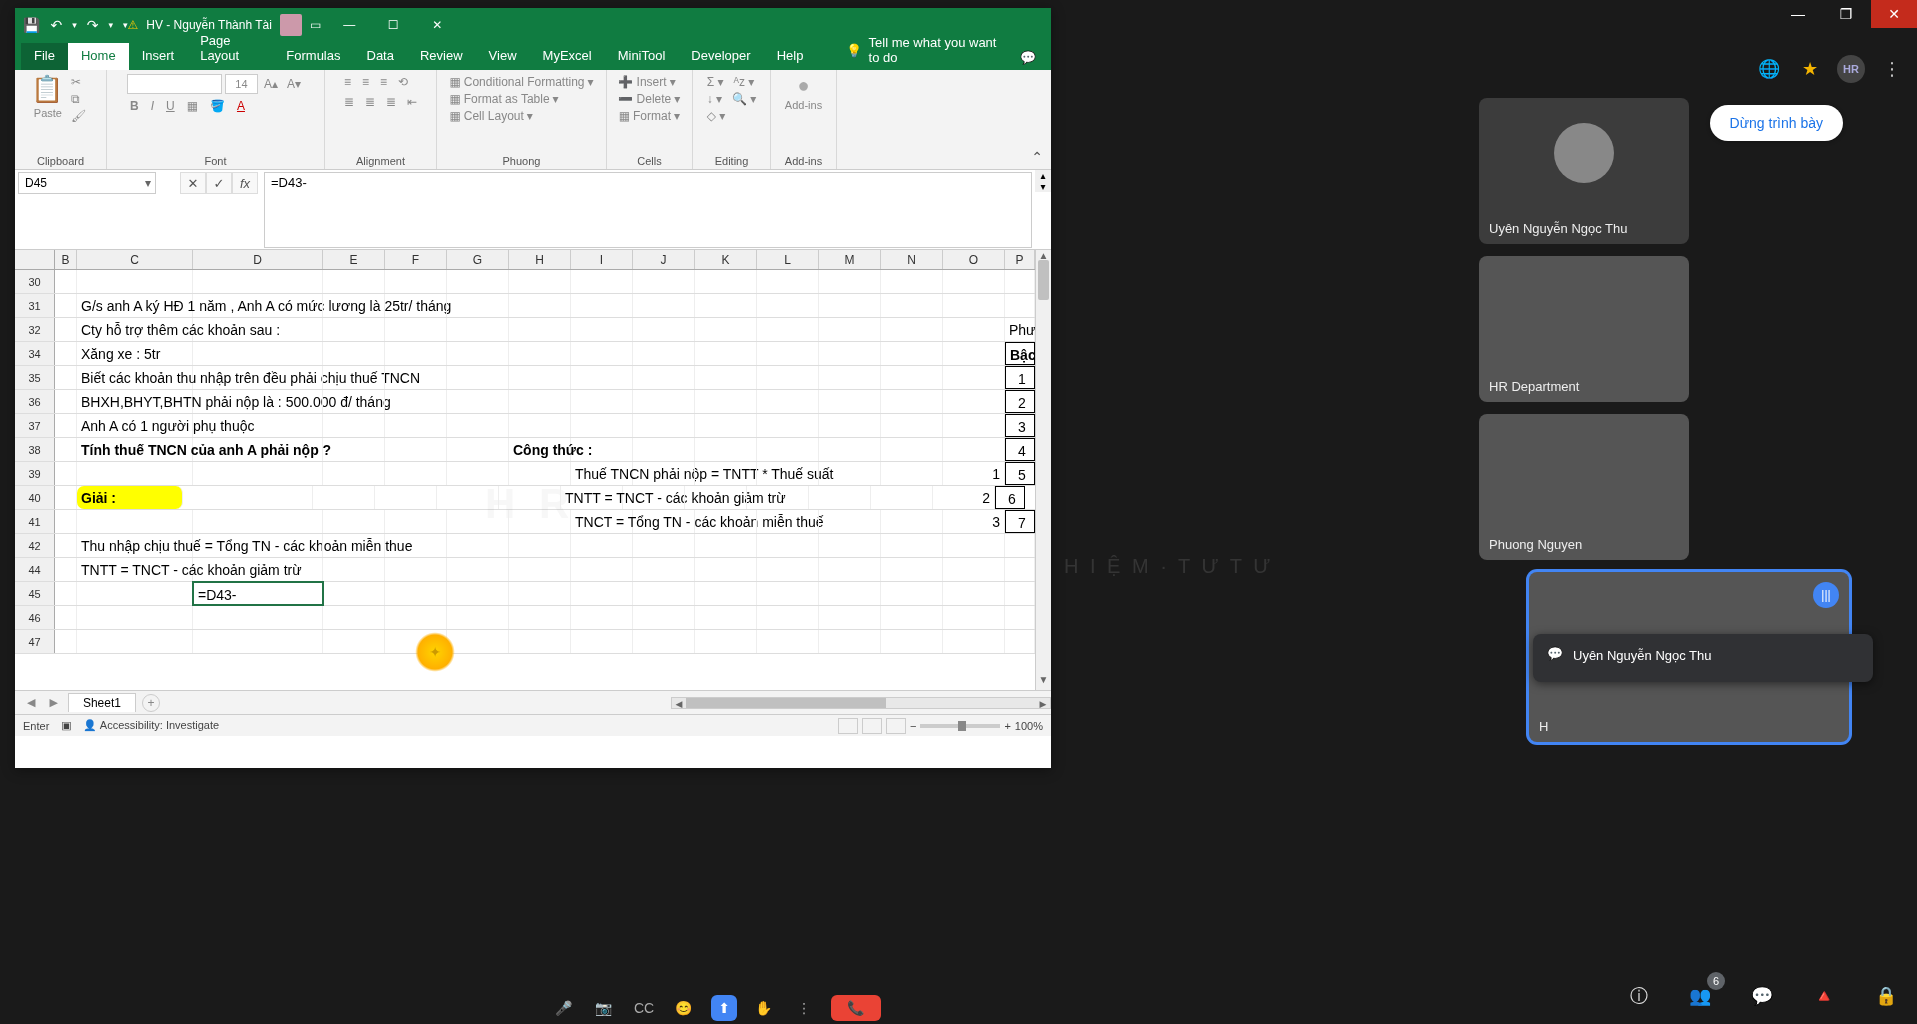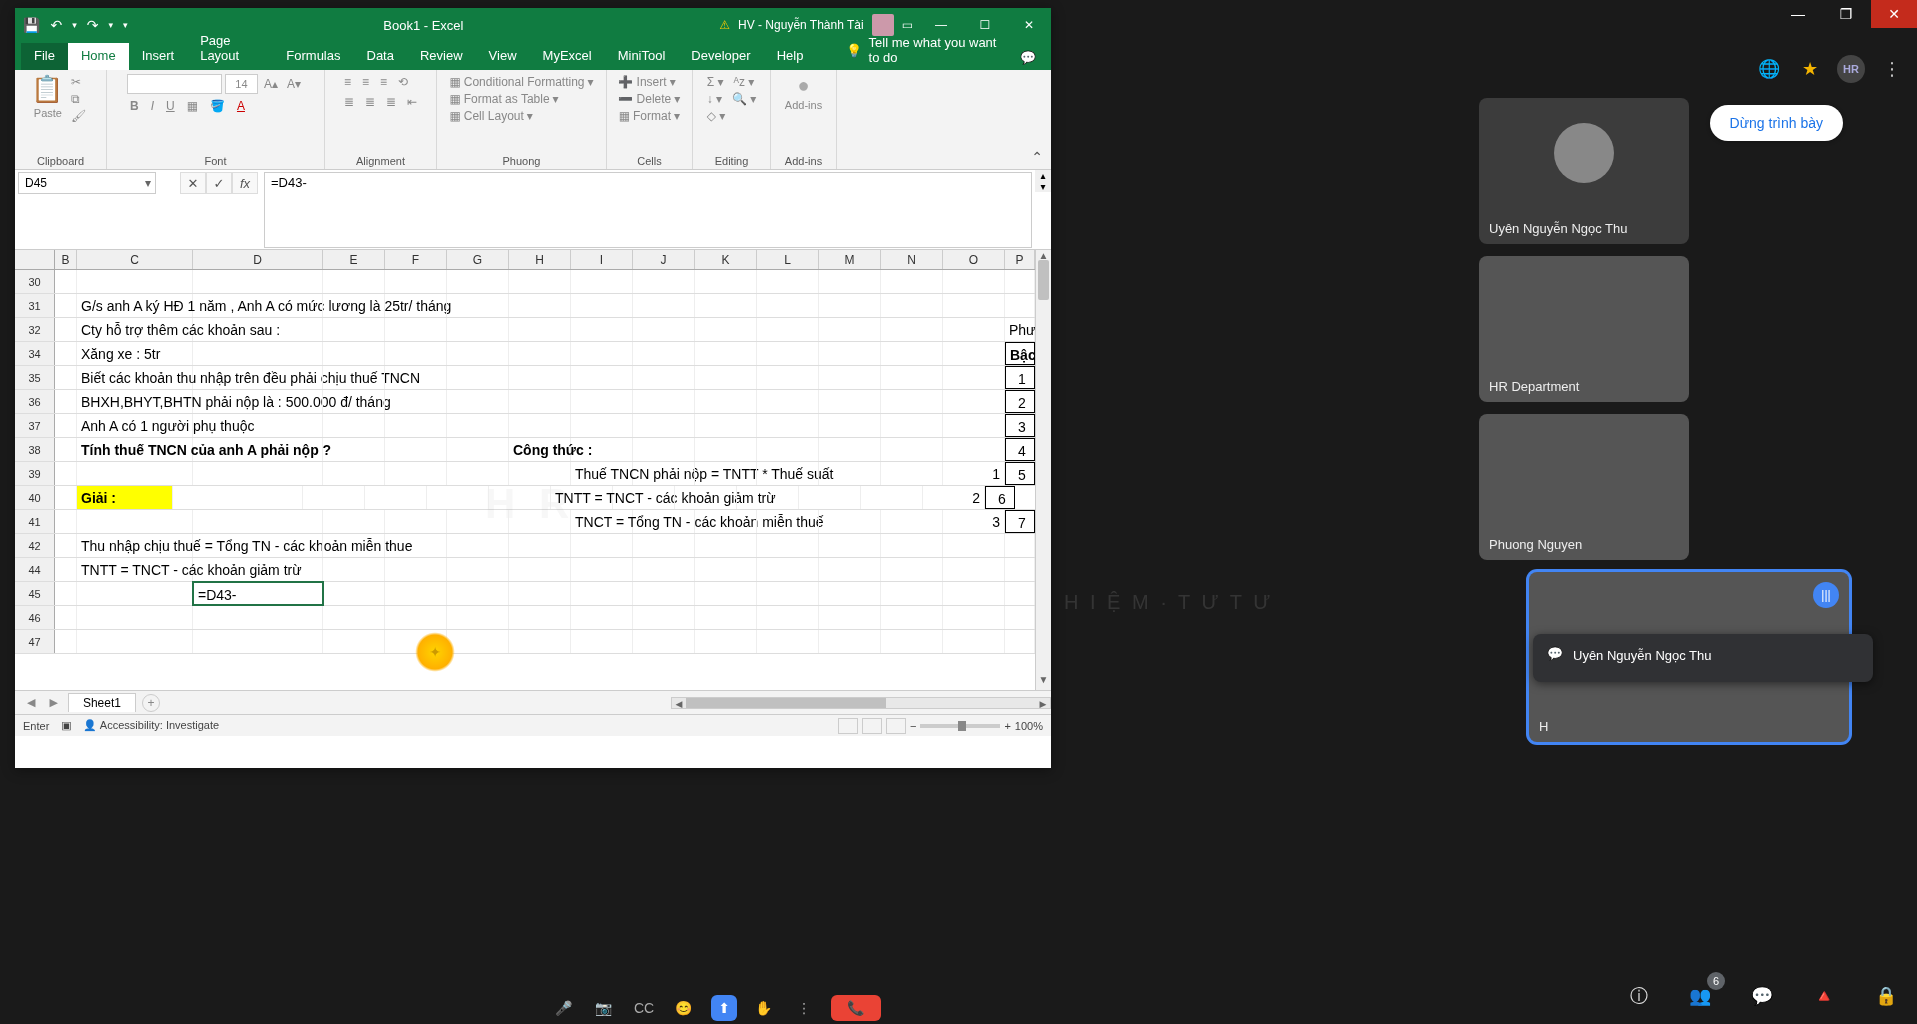--- a/index.html
+++ b/index.html
@@ -109,21 +109,21 @@
 .meet-bottom { position:absolute; bottom:8px; right:10px; display:flex; gap:22px; align-items:center;}
 .mbtn { width:40px; height:40px; border-radius:50%; display:flex;align-items:center;justify-content:center; color:#e0e0e0; font-size:18px; position:relative;}
 .mbadge { position:absolute; top:-4px; right:-4px; background:#5f6368; color:#fff; border-radius:50%; width:18px; height:18px; font-size:11px; display:flex;align-items:center;justify-content:center;}
 
 .taskbar { position:absolute; bottom:0; left:15px; right:500px; height:32px; display:flex; align-items:center; justify-content:center; gap:14px;}
 .tb-icon { width:26px; height:26px; border-radius:6px; display:flex;align-items:center;justify-content:center; color:#aaa; font-size:14px;}
 
 
 .watermark { position:absolute; left:240px; top:310px; font-size:72px; color:rgba(150,150,150,0.12); font-weight:600; pointer-events:none; }
 .watermark2 { position:absolute; left:470px; top:230px; font-size:42px; color:rgba(150,150,150,0.08); font-weight:600; pointer-events:none; letter-spacing:6px;}
-.wm-sub { position:absolute; left:1064px; top:555px; font-size:20px; color:rgba(160,160,160,0.2); letter-spacing:3px; pointer-events:none;margin-top:36px;}
+.wm-sub { position:absolute; left:1064px; top:555px; font-size:20px; color:rgba(160,160,160,0.2); letter-spacing:3px; pointer-events:none;}
 </style>
 </head>
 <body>
 
 <div class="os-controls">
   <div class="os-btn">—</div>
   <div class="os-btn">❐</div>
   <div class="os-btn" style="background:#c42b1c;">✕</div>
 </div>
 
@@ -140,21 +140,20 @@
 
   <div class="titlebar">
     <div class="qat">
       <span>💾</span>
       <span>↶</span>
       <span style="font-size:9px;">▾</span>
       <span>↷</span>
       <span style="font-size:9px;">▾</span>
       <span style="font-size:9px;">▾</span>
     </div>
-    <div class="title-center">Book1  -  Excel</div>
     <div class="title-user">
       <span style="color:#ffcc00;">⚠</span>
       <span>HV - Nguyễn Thành Tài</span>
       <span style="width:22px;height:22px;background:#c9a;border-radius:2px;display:inline-block;"></span>
       <span>▭</span>
     </div>
     <div class="win-btn">—</div>
     <div class="win-btn">☐</div>
     <div class="win-btn">✕</div>
   </div>
@@ -478,21 +477,21 @@
           <div class="cell" style="width: 62px;"></div>
           <div class="cell" style="width: 62px;"></div>
           <div class="cell" style="width: 62px;"></div>
           <div class="cell" style="width: 62px;"></div>
           <div class="cell right-al" style="width: 62px;">1</div>
           <div class="cell" style="width: 30px; border: 1px solid rgb(0, 0, 0); text-align: center;">5</div>
         </div>
         <div class="row">
           <div class="rh">40</div>
           <div class="cell" style="width: 22px;"></div>
-          <div class="cell highlight-yellow" style="width: 96px; overflow: visible;">Giải :</div>
+          <div class="cell highlight-yellow" style="width: 106px; overflow: visible; border-radius: 7px;">Giải :</div>
           <div class="cell" style="width: 130px;"></div>
           <div class="cell" style="width: 62px;"></div>
           <div class="cell" style="width: 62px;"></div>
           <div class="cell" style="width: 62px;"></div>
           <div class="cell" style="width: 62px;"></div>
           <div class="cell" style="width: 62px; overflow: visible;">TNTT = TNCT - các khoản giảm trừ</div>
           <div class="cell" style="width: 62px;"></div>
           <div class="cell" style="width: 62px;"></div>
           <div class="cell" style="width: 62px;"></div>
           <div class="cell" style="width: 62px;"></div>

